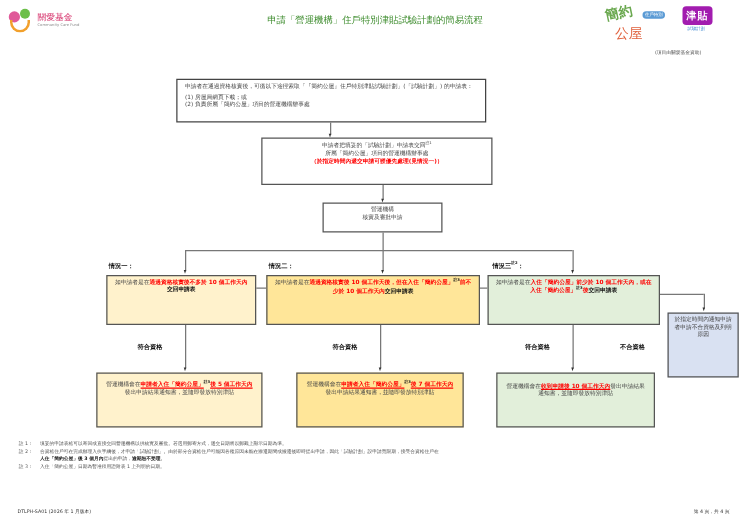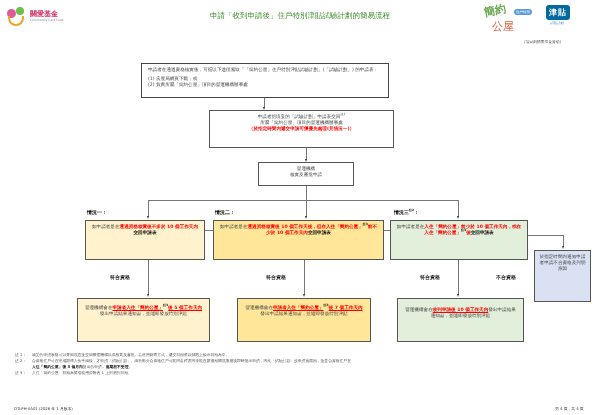--- a/index.html
+++ b/index.html
@@ -4,30 +4,30 @@
   <style>
     html, body { margin: 0; padding: 0; background: #ffffff; }
     body { width: 600px; height: 415px; position: relative; overflow: hidden; font-family: "DejaVu Sans", sans-serif; color: #333; }
     .abs { position: absolute; }
     .logo-left { left: 5px; top: 3px; width: 70px; height: 26px; display: flex; align-items: center; gap: 3px; }
     .logo-left .mark { width: 22px; height: 22px; position: relative; }
     .logo-left .mark .h1 { position:absolute; left:2px; top:4px; width:9px; height:9px; border-radius:50%; background:#e05a9a; }
     .logo-left .mark .h2 { position:absolute; left:11px; top:2px; width:8px; height:8px; border-radius:50%; background:#6cbf4a; }
     .logo-left .mark .h3 { position:absolute; left:3px; top:11px; width:16px; height:10px; border-bottom-left-radius:10px; border-bottom-right-radius:10px; border:2px solid #f2a02c; border-top:none; box-sizing:border-box; }
     .logo-left .txt { display:flex; flex-direction:column; line-height:1; }
-    .logo-left .txt .zh { font-size:7px; color:#d6336c; font-weight:bold; }
+    .logo-left .txt .zh { font-size:7px; color:#d6336c; font-weight:normal; }
     .logo-left .txt .en { font-size:3px; color:#888; margin-top:1px; }
 
     .title { left: 0; width: 600px; top: 11px; text-align: center; font-size: 7.5px; color: #3a8a2a; }
 
     .logo-right { left: 484px; top: 3px; width: 112px; height: 48px; }
     .logo-right .big { position:absolute; left:0; top:2px; font-size:11px; color:#6aa84f; font-weight:bold; line-height:1; transform:rotate(-12deg); }
     .logo-right .big2 { position:absolute; left:8px; top:18px; font-size:11px; color:#e0603c; font-weight:normal; line-height:1; }
     .logo-right .pill { position:absolute; left:30px; top:6px; font-size:3.5px; color:#fff; background:#5b9bd5; border-radius:3px; padding:1px 2px; }
-    .logo-right .hexa { position:absolute; left:62px; top:2px; font-size:8px; color:#fff; background:#0369a1; padding:2px 3px; border-radius:3px; font-weight:bold; letter-spacing:1px; }
+    .logo-right .hexa { position:absolute; left:62px; top:2px; font-size:8px; color:#fff; background:#a21caf; padding:2px 3px; border-radius:3px; font-weight:bold; letter-spacing:1px; }
     .logo-right .sub { position:absolute; left:66px; top:18px; font-size:3.5px; color:#4a8fd1; }
     .logo-right .funded { position:absolute; left:40px; top:36px; font-size:3.8px; color:#555; white-space:nowrap; }
 
     .box { position:absolute; box-sizing:border-box; border:1px solid #555; font-size:4.6px; line-height:1.35; color:#444; }
     .box1 { left: 141px; top: 63px; width: 248px; height: 35px; padding: 3px 6px; border: 1.2px solid #444; }
     .box1 p { margin:0; }
     .box2 { left: 209px; top: 110px; width: 185px; height: 38px; padding: 3px 6px; text-align: center; }
     .box3 { left: 258px; top: 162px; width: 96px; height: 24px; padding: 3px 4px; text-align:center; }
 
     .red { color:#ff0000; font-weight:bold; }
@@ -66,21 +66,21 @@
     <div class="h1"></div>
       <div class="h2"></div>
       <div class="h3"></div>
   </div>
   <div class="txt">
     <span class="zh">關愛基金</span>
     <span class="en">Community Care Fund</span>
   </div>
 </div>
 
-<div class="abs title">申請「收到申請後」住戶特別津貼試驗計劃的簡易流程</div>
+<div class="abs title">申請「營運機構」住戶特別津貼試驗計劃的簡易流程</div>
 
 <div class="abs logo-right">
   <span class="big">簡約</span>
   <span class="big2">公屋</span>
   <span class="pill">住戶特別</span>
   <span class="hexa">津貼</span>
   <span class="sub">試驗計劃</span>
   <span class="funded">(項目由關愛基金資助)</span>
 </div>
 

